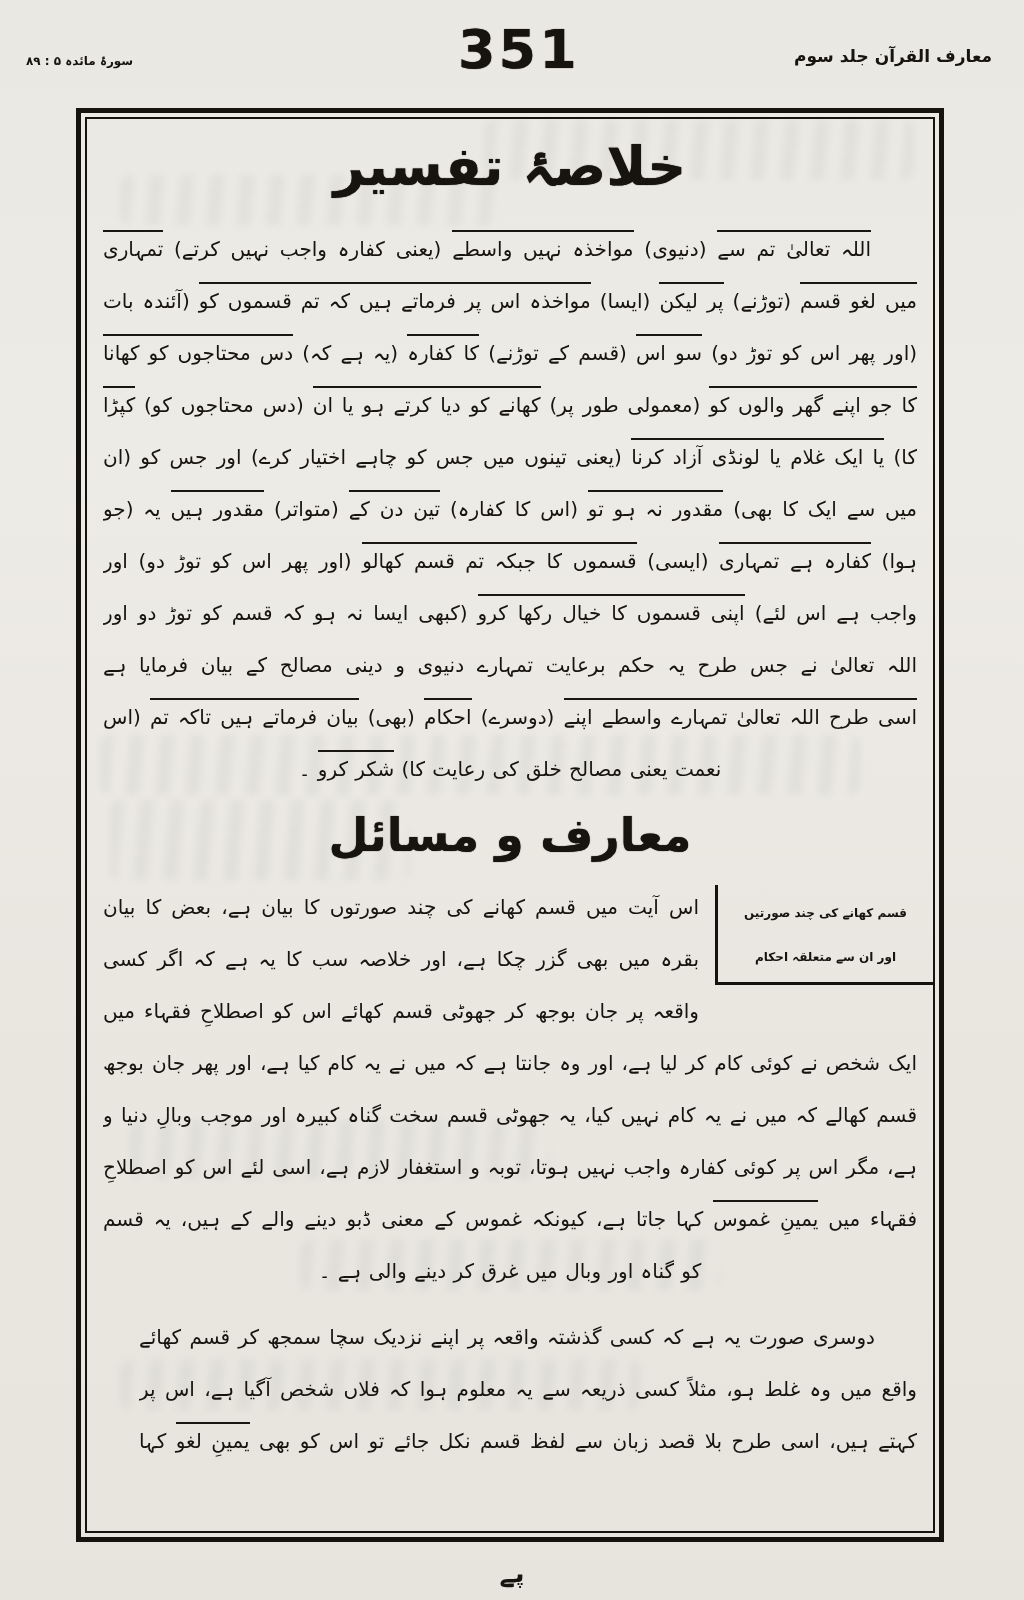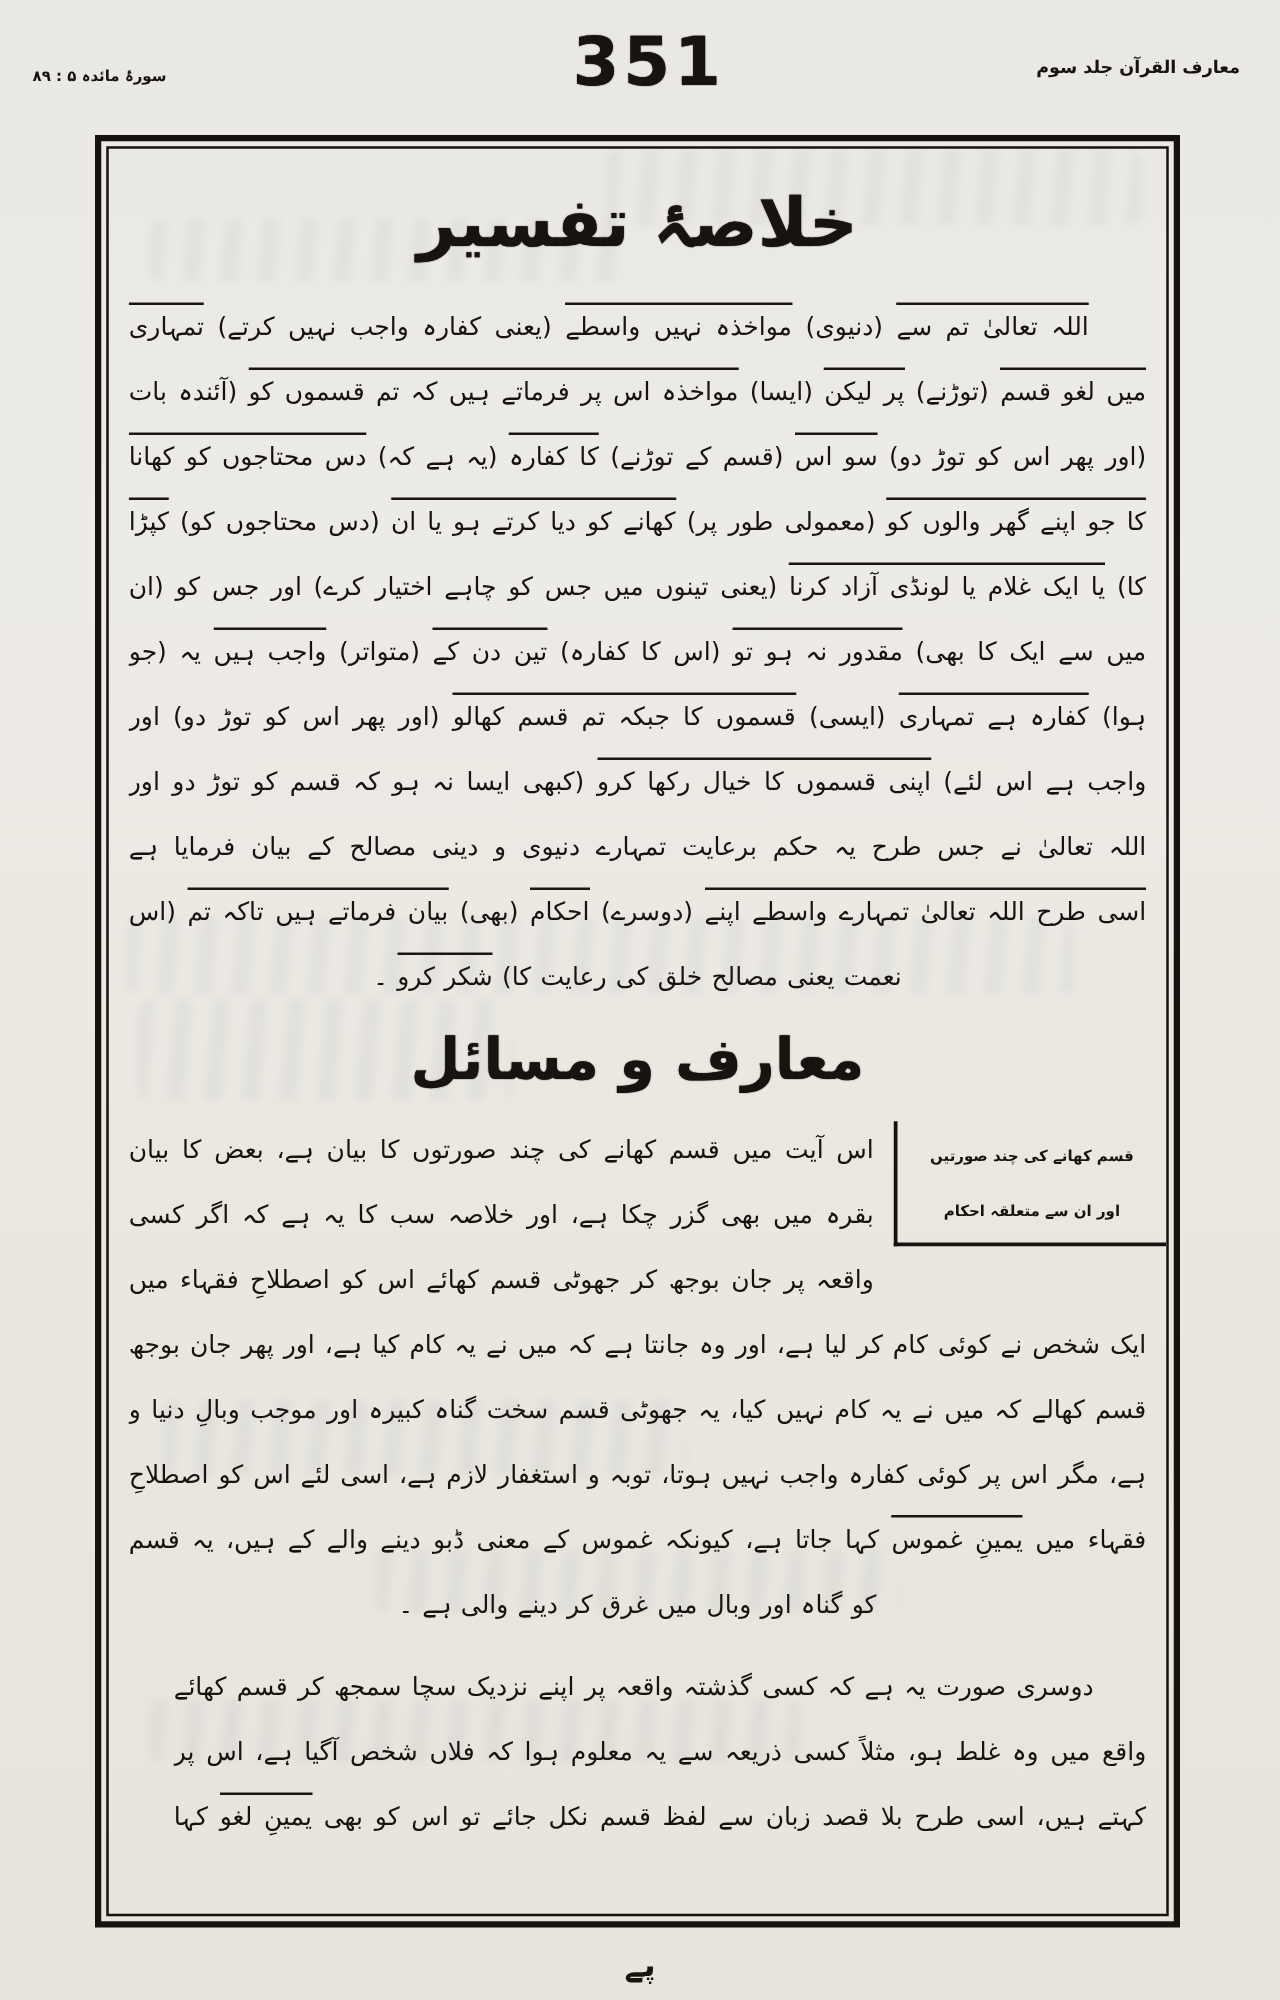--- a/index.html
+++ b/index.html
@@ -14,32 +14,32 @@
     background:linear-gradient(180deg,#eae8e2 0%,#edebe5 28%,#e9e7e0 62%,#e6e4dc 100%);
     color:#17140f;
   }
   
   .smudge{position:absolute;pointer-events:none;filter:blur(3px);opacity:.5;
     background:
       repeating-linear-gradient(95deg, rgba(108,112,132,.13) 0 14px, rgba(108,112,132,0) 14px 30px);
     border-radius:10px;}
   
   .header{position:absolute;top:30px;left:0;right:0;height:70px;}
-  .h-book{position:absolute;right:32px;top:16px;font-size:14px;font-weight:bold;text-align:right;}
+  .h-book{position:absolute;right:32px;top:16px;font-size:17px;font-weight:bold;text-align:right;}
   .h-num{position:absolute;left:458px;top:-12px;font-size:54px;font-weight:bold;letter-spacing:3px;
     text-shadow:0 0 1px #17140f;}
   .h-surah{position:absolute;left:26px;top:24px;font-size:12px;font-weight:bold;}
   
   .page-box{
     position:absolute;top:108px;left:76px;width:868px;height:1434px;
     border:5px solid #16130e;padding:4px;box-sizing:border-box;background:transparent;
   }
   .page-box-inner{
     border:2px solid #16130e;height:100%;box-sizing:border-box;
-    padding:12px 16px 0;position:relative;overflow:hidden;
+    padding:0 16px 0;position:relative;overflow:hidden;
   }
   h1.khulasa-h{
     font-size:54px;line-height:1.25;font-weight:bold;text-align:center;
     margin:14px 0 22px;text-shadow:0 0 1px #17140f;
   }
   h2.maarif-h{
     font-size:46px;line-height:60px;font-weight:bold;text-align:center;
     margin:10px 0 16px;text-shadow:0 0 1px #17140f;
   }
   .line{
@@ -88,21 +88,21 @@
     <div class="page-box-inner">
 
       <h1 class="khulasa-h">خلاصۂ تفسیر</h1>
 
       <div class="khulasa-block">
           <div class="line"><span class="ov">اللہ تعالیٰ تم سے</span> (دنیوی) <span class="ov">مواخذہ نہیں واسطے</span> (یعنی کفارہ واجب نہیں کرتے) <span class="ov">تمہاری قسموں</span></div>
           <div class="line"><span class="ov">میں لغو قسم</span> (توڑنے) <span class="ov">پر لیکن</span> (ایسا) <span class="ov">مواخذہ اس پر فرماتے ہیں کہ تم قسموں کو</span> (آئندہ بات پر) </div>
           <div class="line">(اور پھر اس کو توڑ دو) <span class="ov">سو اس</span> (قسم کے توڑنے) <span class="ov">کا کفارہ</span> (یہ ہے کہ) <span class="ov">دس محتاجوں کو کھانا دینا اوسط درجہ</span></div>
           <div class="line"><span class="ov">کا جو اپنے گھر والوں کو</span> (معمولی طور پر) <span class="ov">کھانے کو دیا کرتے ہو یا ان</span> (دس محتاجوں کو) <span class="ov">کپڑا دینا</span> (اوسط درجہ</div>
           <div class="line">کا) <span class="ov">یا ایک غلام یا لونڈی آزاد کرنا</span> (یعنی تینوں میں جس کو چاہے اختیار کرے) اور جس کو (ان تینوں</div>
-          <div class="line">میں سے ایک کا بھی) <span class="ov">مقدور نہ ہو تو</span> (اس کا کفارہ) <span class="ov">تین دن کے</span> (متواتر) <span class="ov">واجب ہیں</span> یہ (جو مذکور</div>
+          <div class="line">میں سے ایک کا بھی) <span class="ov">مقدور نہ ہو تو</span> (اس کا کفارہ) <span class="ov">تین دن کے</span> (متواتر) <span class="ov">مقدور ہیں</span> یہ (جو مذکور</div>
           <div class="line">ہوا) <span class="ov">کفارہ ہے تمہاری</span> (ایسی) <span class="ov">قسموں کا جبکہ تم قسم کھالو</span> (اور پھر اس کو توڑ دو) اور (چونکہ یہ کفارہ</div>
           <div class="line">واجب ہے اس لئے) <span class="ov">اپنی قسموں کا خیال رکھا کرو</span> (کبھی ایسا نہ ہو کہ قسم کو توڑ دو اور کفارہ نہ دو) اور</div>
           <div class="line">اللہ تعالیٰ نے جس طرح یہ حکم برعایت تمہارے دنیوی و دینی مصالح کے بیان فرمایا ہے</div>
           <div class="line"><span class="ov">اسی طرح اللہ تعالیٰ تمہارے واسطے اپنے</span> (دوسرے) <span class="ov">احکام</span> (بھی) <span class="ov">بیان فرماتے ہیں تاکہ تم</span> (اس</div>
           <div class="line">نعمت یعنی مصالح خلق کی رعایت کا) <span class="ov">شکر کرو</span> ۔</div>
         </div>
 
       <h2 class="maarif-h">معارف و مسائل</h2>
 
       <div class="para1">

